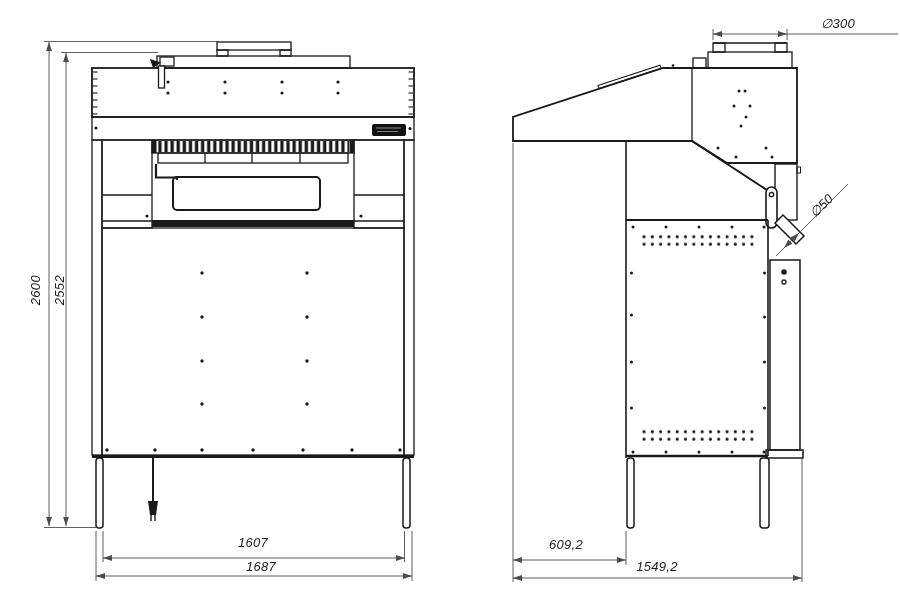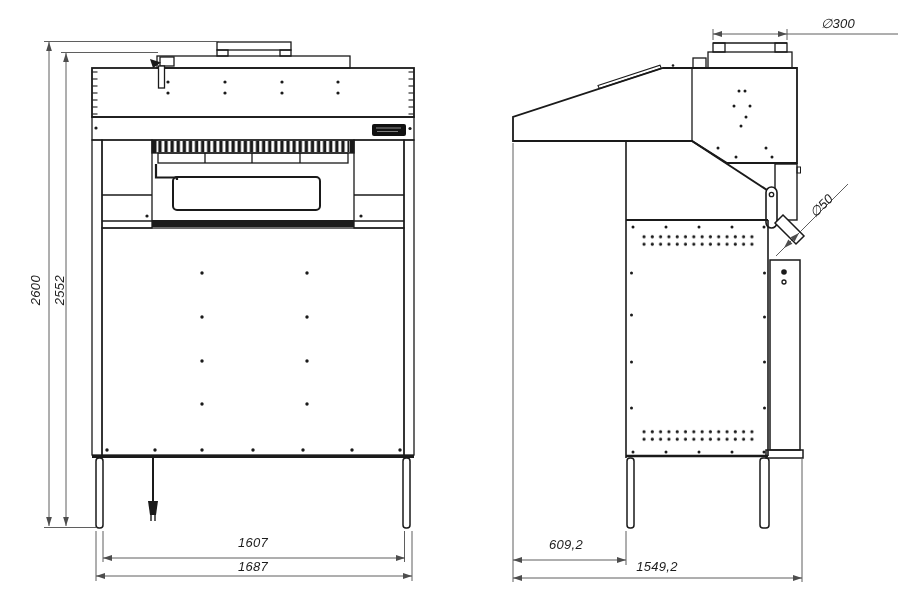--- a/index.html
+++ b/index.html
@@ -263,18 +263,18 @@
         <polygon points="0,0 -9,-2.9 -9,2.9" fill="#4d4d4d" stroke="none" transform="translate(713,34) rotate(180)"></polygon>
         <polygon points="0,0 -9,-2.9 -9,2.9" fill="#4d4d4d" stroke="none" transform="translate(787,34) rotate(0)"></polygon>
         <polygon points="0,0 -9,-2.9 -9,2.9" fill="#4d4d4d" stroke="none" transform="translate(784,248) rotate(135)"></polygon>
         <polygon points="0,0 -9,-2.9 -9,2.9" fill="#4d4d4d" stroke="none" transform="translate(799,233) rotate(-45)"></polygon>
       </g>
   </svg>
 
   <div class="dlabel rot90" style="left:16px;top:283px;width:40px;">2600</div>
   <div class="dlabel rot90" style="left:40px;top:283px;width:40px;">2552</div>
   <div class="dlabel" style="left:218px;top:536px;width:70px;">1607</div>
-  <div class="dlabel" style="left:218px;top:560px;width:70px;">1687</div>
+  <div class="dlabel" style="left:226px;top:560px;width:70px;">1687</div>
   <div class="dlabel" style="left:806px;top:17px;width:64px;">∅300</div>
   <div class="dlabel rot45" style="left:797px;top:199px;width:50px;">∅50</div>
   <div class="dlabel" style="left:531px;top:538px;width:70px;">609,2</div>
   <div class="dlabel" style="left:617px;top:560px;width:80px;">1549,2</div>
 </div>
 
 </body></html>

